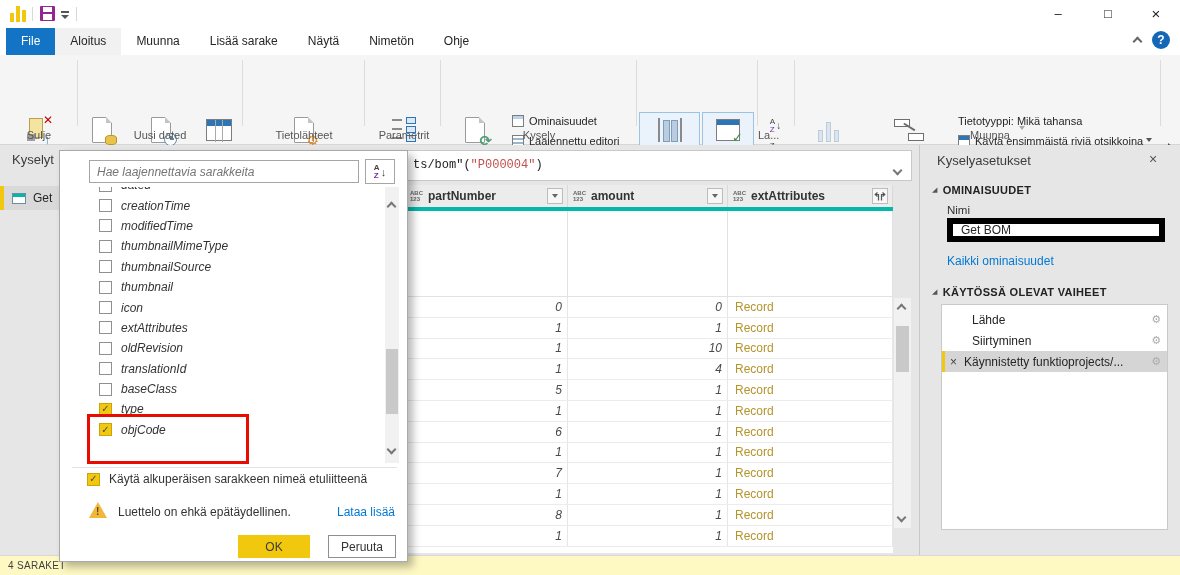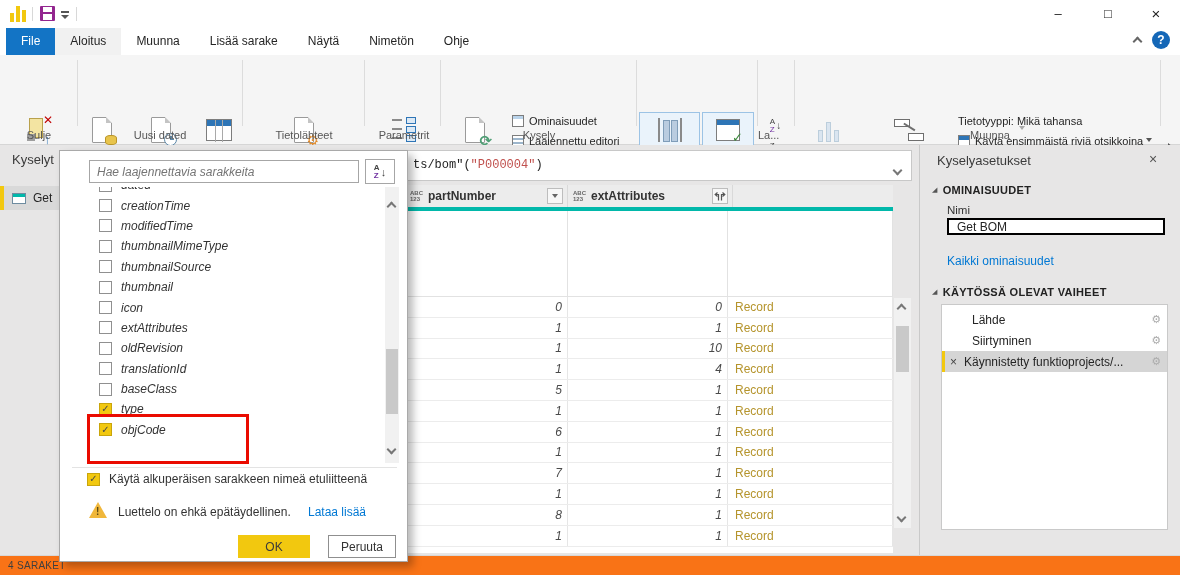--- a/index.html
+++ b/index.html
@@ -141,33 +141,33 @@
   .vscroll .chv.up{top:7px;}
   .vscroll .chv.down{bottom:7px;}
   .vdiv{position:absolute;left:919px;top:145px;width:1px;height:410px;background:#C9C9C9;}
 
   
   .sp-title{position:absolute;left:937px;top:153px;font-size:13px;color:#3B3B3B;}
   .sp-close{position:absolute;left:1144px;top:151px;font-size:14px;color:#555;width:18px;text-align:center;}
   .sec-head{position:absolute;display:flex;align-items:center;font-size:11px;font-weight:bold;color:#222;letter-spacing:.3px;}
   .sec-head .tri-glyph{font-size:7px;color:#555;margin-right:5px;}
   .sp-label{position:absolute;left:947px;top:204px;font-size:11.5px;color:#333;}
-  .sp-input{position:absolute;left:947px;top:218px;width:218px;height:17px;border:2px solid #000000;background:#fff;font-size:12px;padding:0 8px;color:#252525;font-family:inherit;}
+  .sp-input{position:absolute;left:947px;top:218px;width:218px;height:24px;border:6px solid #000000;background:#fff;font-size:12px;padding:0 8px;color:#252525;font-family:inherit;}
   .sp-link{position:absolute;font-size:12px;color:var(--link_blue);}
   .steps-box{position:absolute;left:941px;top:304px;width:227px;height:226px;background:#fff;border:1px solid #C9C9C9;padding-top:4px;}
   .step{position:relative;height:21px;display:flex;align-items:center;font-size:12px;color:#252525;padding-left:30px;padding-right:6px;}
   .step .gear{margin-left:auto;color:#ACACAC;font-size:11px;}
   .step.sel{background:#D5D5D5;}
   .step.sel:before{content:"";position:absolute;left:0;top:0;width:3px;height:100%;background:var(--brand_yellow);}
   .step .xdel{position:absolute;left:8px;color:#444;font-size:12px;}
   .step.sel{padding-left:22px;}
   .step .slbl{white-space:nowrap;overflow:hidden;text-overflow:ellipsis;max-width:172px;}
 
   
-  .statusbar{position:absolute;left:0;top:555px;width:1180px;height:20px;background:#f97316;border-top:1px solid #D8D8D8;}
+  .statusbar{position:absolute;left:0;top:555px;width:1180px;height:20px;background:#fef9c3;border-top:1px solid #D8D8D8;}
   .status-text{position:absolute;left:8px;top:4px;font-size:10px;color:#3F3F3F;letter-spacing:.3px;}
 
   
   .dialog{position:absolute;left:59px;top:150px;width:349px;height:412px;background:#fff;border:1px solid #A9A9A9;box-shadow:5px 5px 8px rgba(0,0,0,.28);z-index:20;}
   .dlg-search{position:absolute;left:29px;top:9px;width:270px;height:23px;border:1px solid #A6A6A6;font-size:12px;padding:0 7px;font-family:inherit;color:#333;}
   .dlg-search::placeholder{font-style:italic;color:#757575;}
   .dlg-sort{position:absolute;left:305px;top:8px;width:30px;height:25px;border:1px solid #A6A6A6;background:#fff;display:flex;align-items:center;justify-content:center;}
   .dlg-sort .ltrs{display:flex;flex-direction:column;font-size:8px;line-height:8px;font-weight:bold;margin-right:1px;}
   .dlg-sort .ltrs span:first-child{color:#444;}
   .dlg-sort .ltrs span:last-child{color:#7030A0;}
@@ -184,21 +184,21 @@
   .dlg-scroll .chv{position:absolute;left:3px;}
   .dlg-scroll .chv.up{top:16px;}
   .dlg-scroll .chv.down{bottom:10px;}
   .red-rect{position:absolute;left:27px;top:263px;width:162px;height:50px;border:3px solid var(--annotation_red);z-index:5;}
   .dlg-divider{position:absolute;left:12px;top:316px;width:325px;height:1px;background:#E3E3E3;}
   .dlg-prefix{position:absolute;left:27px;top:321px;display:flex;align-items:center;}
   .dlg-prefix .lbl{font-size:12px;color:#333;}
   .warn-tri{position:absolute;left:29px;top:351px;width:0;height:0;border-left:9px solid transparent;border-right:9px solid transparent;border-bottom:16px solid #F0B73B;}
   .warn-mark{position:absolute;left:36px;top:355px;font-size:10px;font-weight:bold;color:#5C4A12;}
   .warn-text{position:absolute;left:58px;top:354px;font-size:12px;color:#333;}
-  .warn-link{position:absolute;left:248px;top:354px;font-size:12px;color:var(--link_blue);}
+  .warn-link{position:absolute;left:277px;top:354px;font-size:12px;color:var(--link_blue);}
   .btn{position:absolute;top:384px;height:23px;font-size:12px;display:flex;align-items:center;justify-content:center;font-family:inherit;}
   .btn.ok{left:178px;width:72px;background:var(--brand_yellow);color:#3B3B3B;border:1px solid var(--brand_yellow);}
   .btn.cancel{left:268px;width:68px;background:#fff;border:1px solid #8F8F8F;color:#333;}
 </style>
 </head>
 <body>
 
 <div class="app">
 
   <div class="titlebar">
@@ -424,20 +424,30 @@
   </div>
 
   <div class="table-wrap">
     <div class="thead">
         <div class="th c0">
           <span class="type-icon">
             <span>ABC</span>
             <span>123</span>
           </span>
           <span class="th-name">partNumber</span>
+          <span class="filter-btn">
+            <span class="tri"></span>
+          </span>
+        </div>
+        <div class="th c1">
+          <span class="type-icon">
+            <span>ABC</span>
+            <span>123</span>
+          </span>
+          <span class="th-name">amount</span>
           <span class="filter-btn">
             <span class="tri"></span>
           </span>
         </div>
         <div class="th c2">
           <span class="type-icon">
             <span>ABC</span>
             <span>123</span>
           </span>
           <span class="th-name">extAttributes</span>

